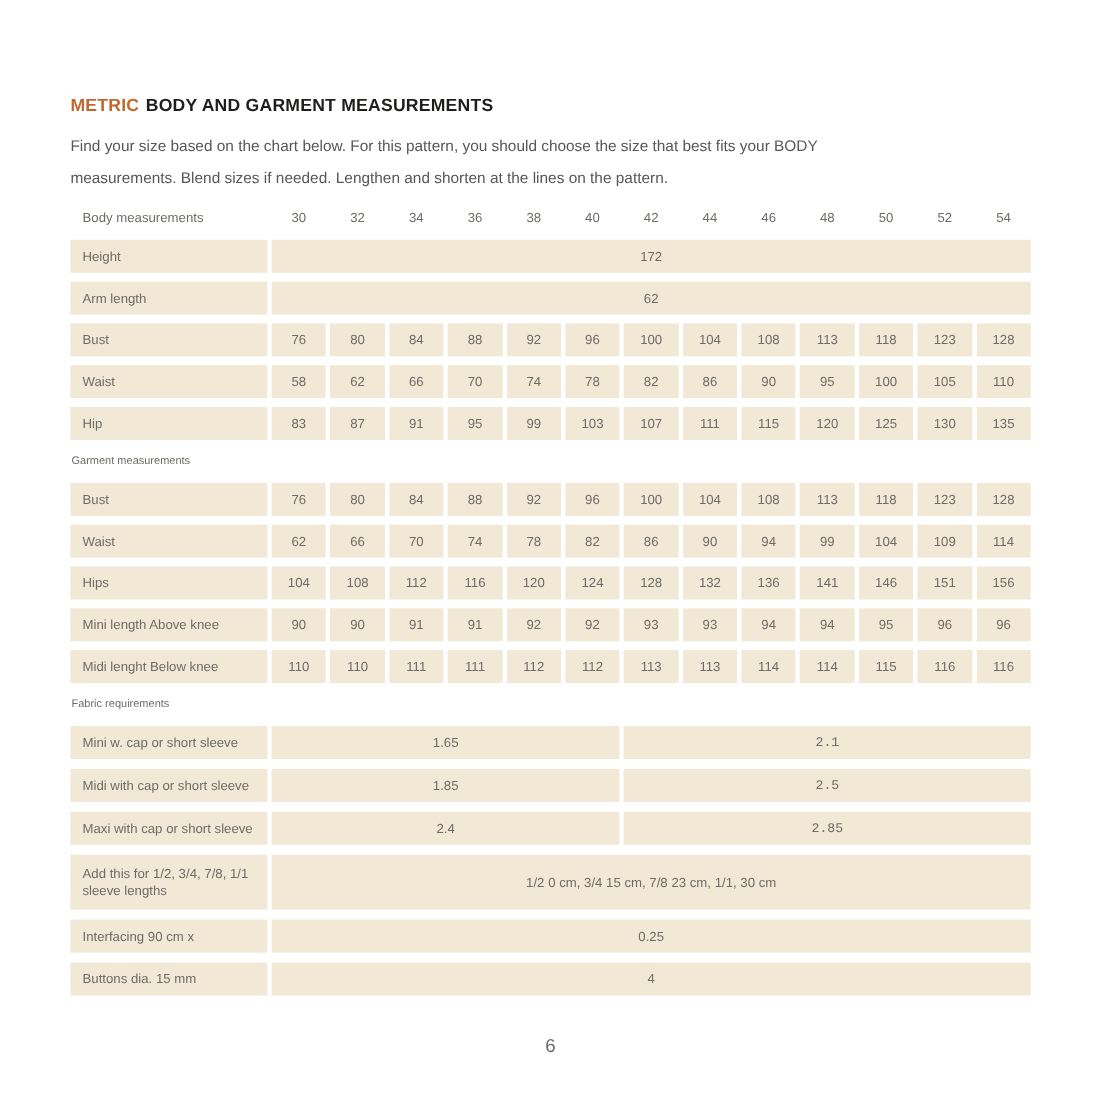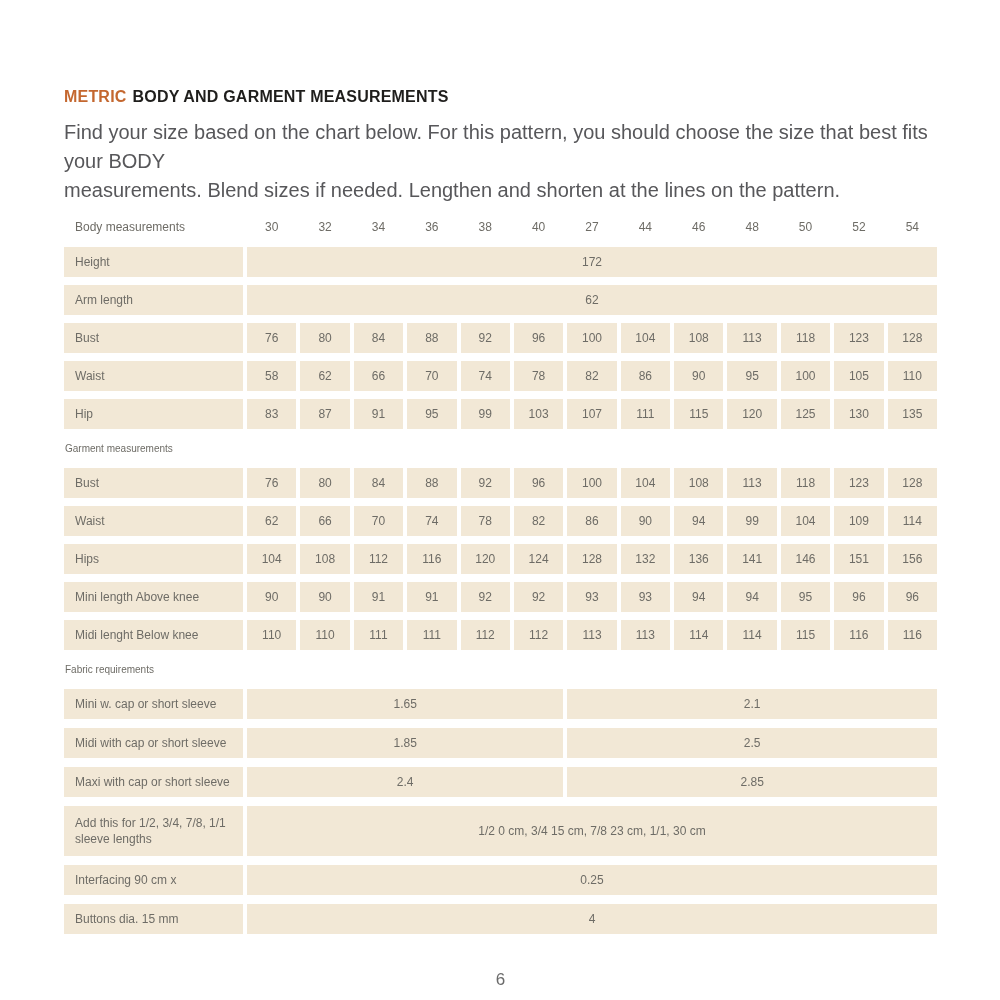--- a/index.html
+++ b/index.html
@@ -14,21 +14,21 @@
   body{
     width:1000px;height:1000px;position:relative;
     font-family:"Liberation Sans", sans-serif;
   }
   .content{position:absolute;left:64px;top:88px;width:873px;}
   h1{
     font-size:16px;font-weight:600;color:var(--heading);
     letter-spacing:.2px;margin:0 0 12px 0;white-space:nowrap;
   }
   h1 .accent{color:var(--accent);margin-right:6px;}
-  .intro{font-size:20px;color:var(--body-text);line-height:29px;margin:0 0 12px 0;}
+  .intro{font-size:14px;color:var(--body-text);line-height:29px;margin:0 0 12px 0;}
   .intro span{display:block;}
 
   .grid{
     display:grid;
     grid-template-columns:179px repeat(13,1fr);
     column-gap:4px;row-gap:8px;
     width:873px;
   }
   .hdr-grid{margin-bottom:10px;}
   .fabric-grid{row-gap:9px;}
@@ -37,21 +37,21 @@
     min-height:30px;height:30px;
     display:flex;align-items:center;
     font-size:12px;color:var(--tbl-text);
   }
   .cell.lbl{padding:0 8px 0 11px;}
   .cell.val{justify-content:center;text-align:center;}
   .cell.plain{background:transparent;height:20px;min-height:20px;}
   .cell.tall{height:50px;min-height:50px;line-height:16px;}
   .span-all{grid-column:2/15;}
   .span-left{grid-column:2/8;}
-  .span-right{grid-column:8/15;}
+  .span-right{grid-column:8/15;font-family:Liberation Mono, monospace;}
   .section-label{
     font-size:10px;color:var(--tbl-text);
     margin:14px 0 14px 1px;
   }
   .pagenum{
     margin-top:36px;text-align:center;width:873px;
     font-size:17px;color:#6a6a6a;
   }
 </style>
 </head>
@@ -67,21 +67,21 @@
   </p>
 
   <div class="grid hdr-grid" id="header-grid">
       <div class="cell lbl plain">Body measurements</div>
       <div class="cell val plain">30</div>
       <div class="cell val plain">32</div>
       <div class="cell val plain">34</div>
       <div class="cell val plain">36</div>
       <div class="cell val plain">38</div>
       <div class="cell val plain">40</div>
-      <div class="cell val plain">27</div>
+      <div class="cell val plain">42</div>
       <div class="cell val plain">44</div>
       <div class="cell val plain">46</div>
       <div class="cell val plain">48</div>
       <div class="cell val plain">50</div>
       <div class="cell val plain">52</div>
       <div class="cell val plain">54</div>
     </div>
 
   <div class="grid" id="body-grid">
       <div class="cell lbl">Height</div>

